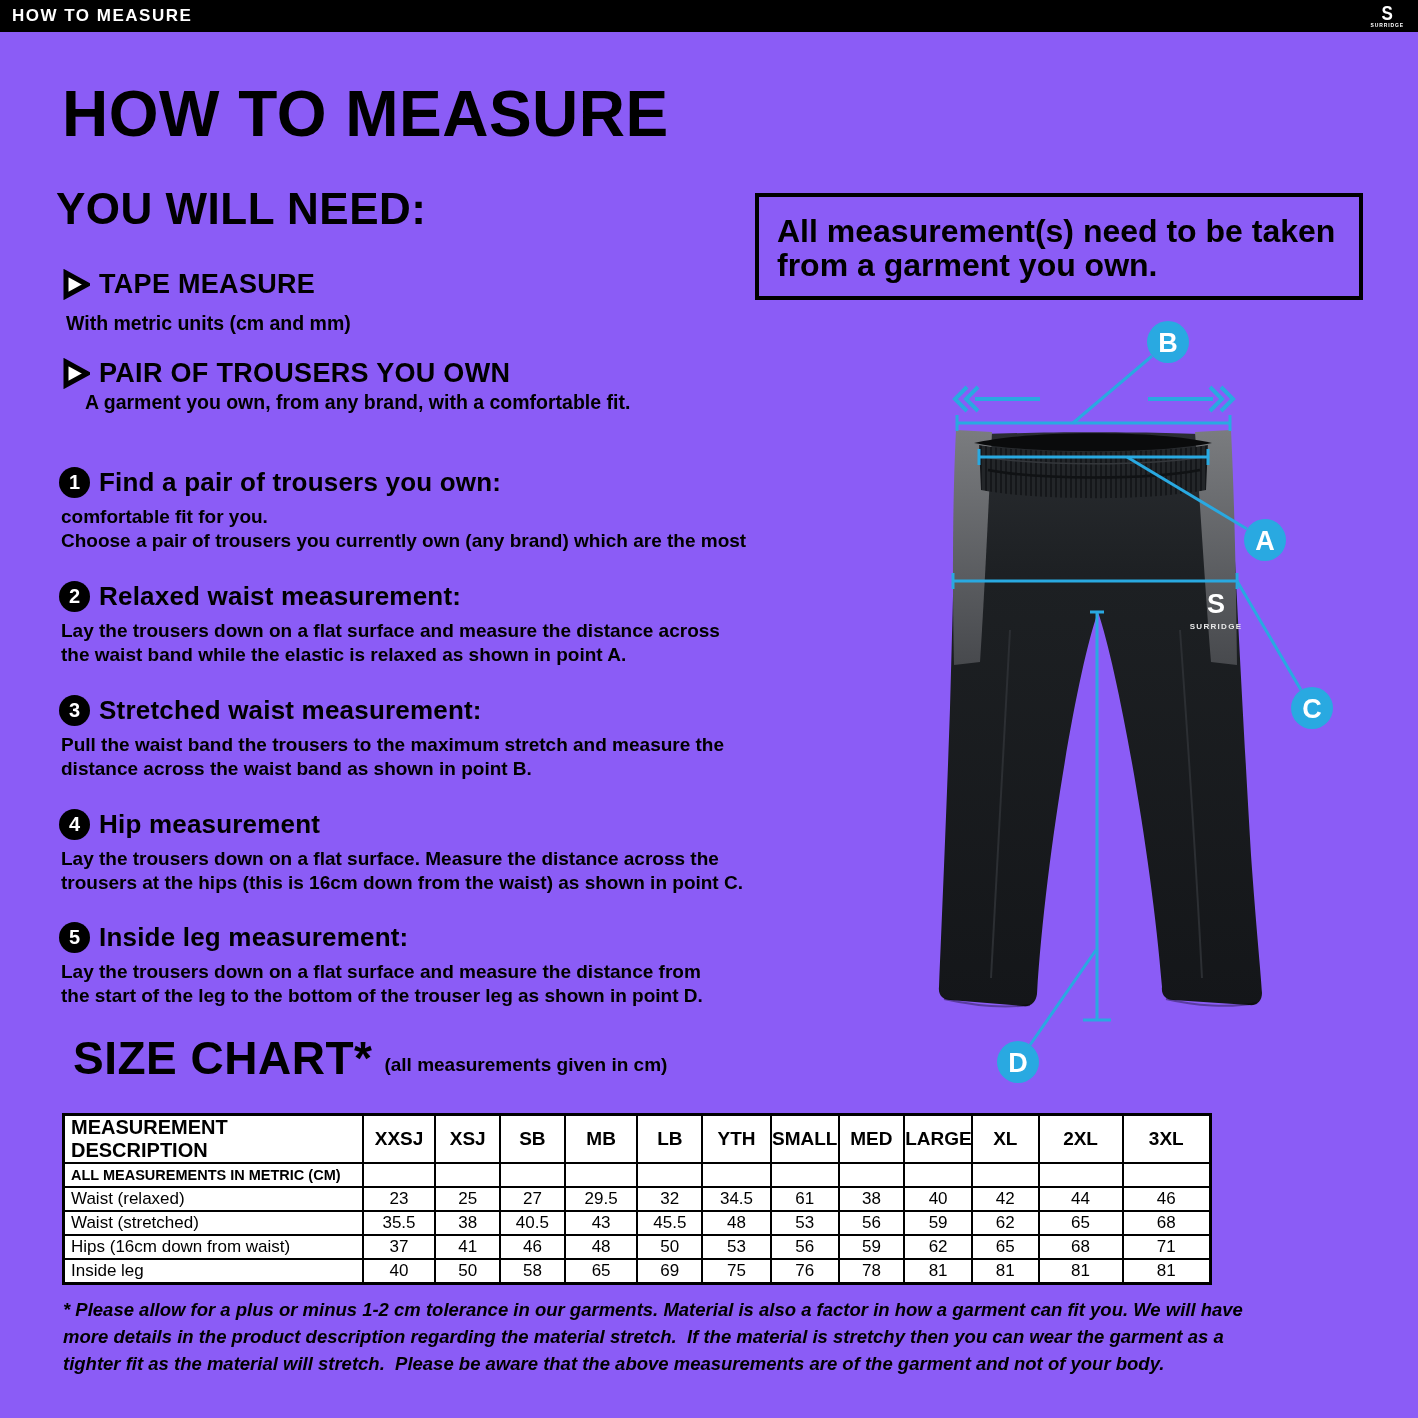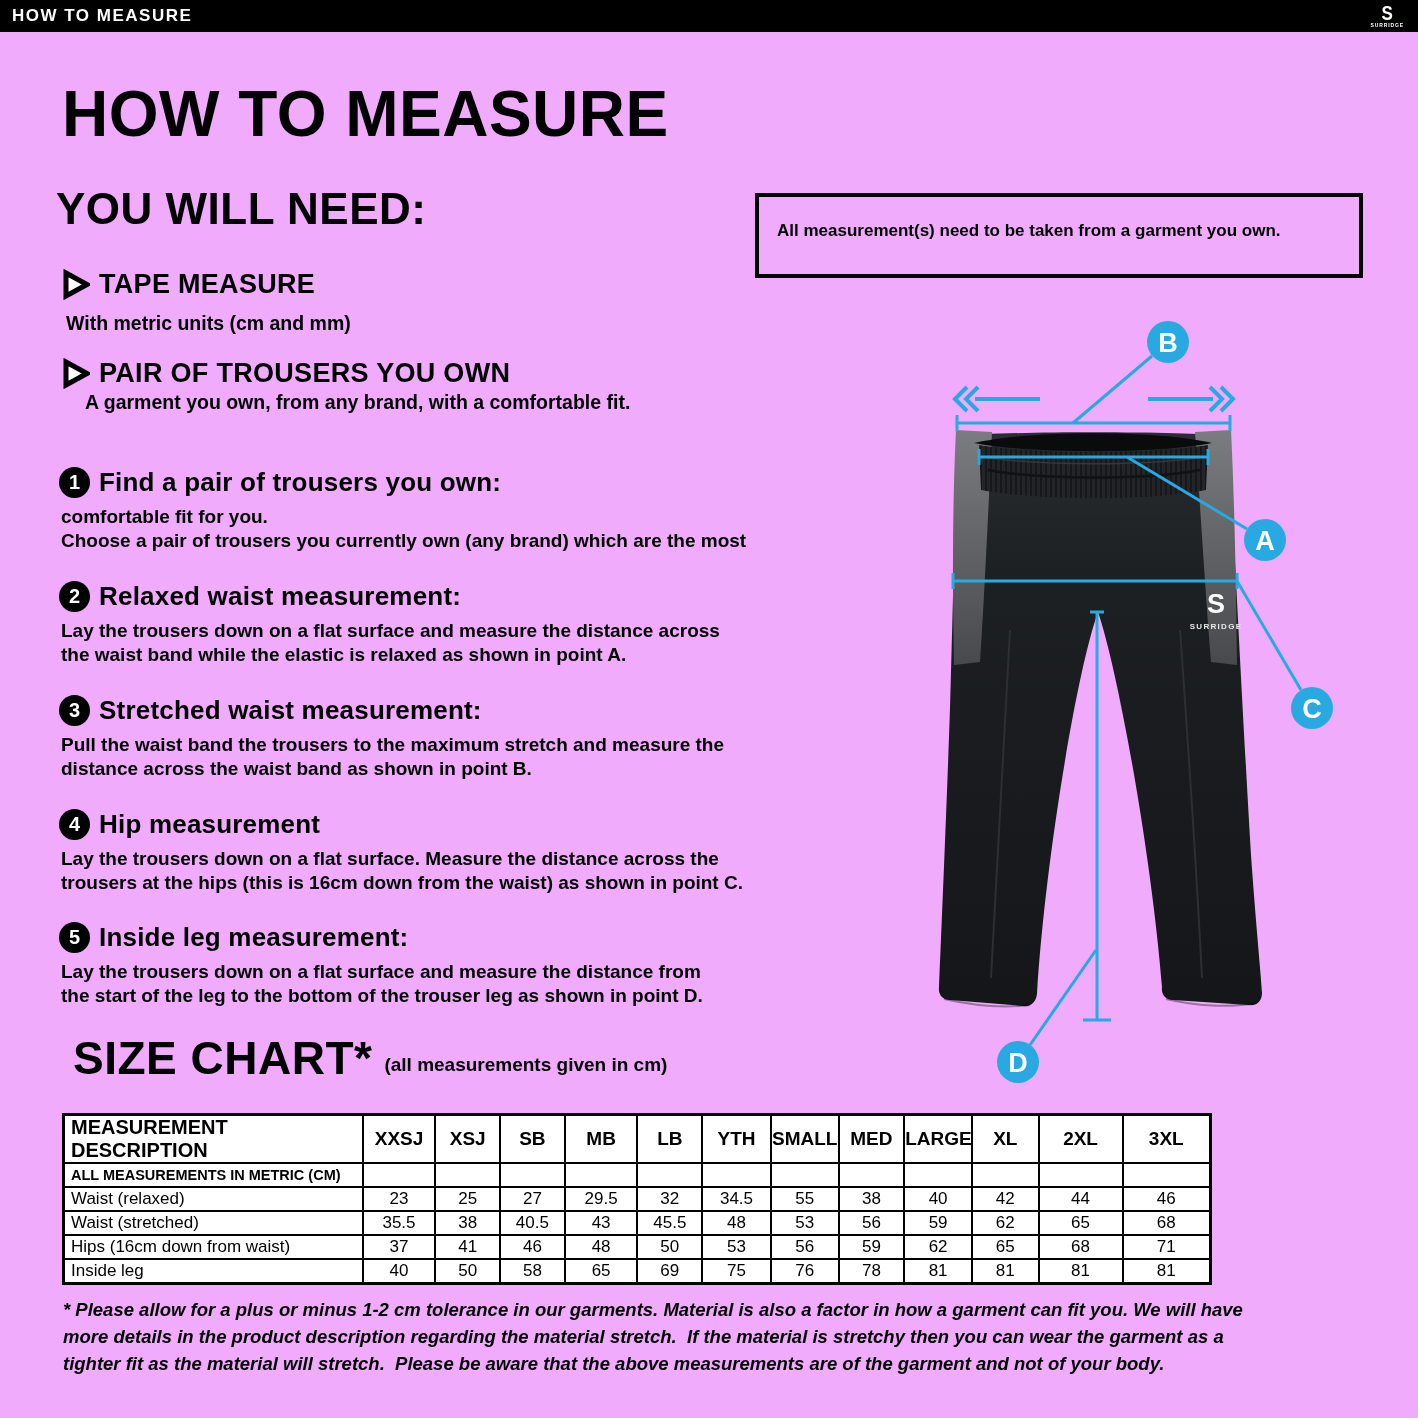--- a/index.html
+++ b/index.html
@@ -1,17 +1,17 @@
 <!DOCTYPE html>
 <html><head>
 <meta charset="utf-8">
 <style>
   html,body{margin:0;padding:0;background:#fff;}
   body{width:1418px;height:1418px;font-family:"Liberation Sans",sans-serif;color:#000;}
-  #canvas{position:relative;width:1418px;height:1418px;overflow:hidden;background:#f0abfc;text-decoration:underline;}
+  #canvas{position:relative;width:1418px;height:1418px;overflow:hidden;background:#8b5cf6;text-decoration:underline;}
   .abs{position:absolute;}
 
   
   .topbar{left:0;top:0;width:1418px;height:32px;background:#000;display:flex;align-items:center;
           justify-content:space-between;padding:0 12px;box-sizing:border-box;}
   .topbar-title{color:#fff;font-size:17px;font-weight:800;letter-spacing:1.5px;}
   .bar-logo{display:flex;flex-direction:column;align-items:center;line-height:1;margin-right:2px;}
   .bar-s{color:#fff;font-size:17px;font-weight:800;transform:scaleY(1.15);}
   .bar-brand{color:#fff;font-size:5px;font-weight:700;letter-spacing:0.9px;margin-top:1px;}
 
@@ -19,22 +19,22 @@
   .h1{left:62px;top:81px;font-size:64px;font-weight:800;letter-spacing:0.5px;line-height:66px;margin:0;}
   .h2{left:56px;top:189px;font-size:44px;font-weight:800;letter-spacing:0.5px;line-height:40px;margin:0;}
 
   
   .need-row{left:62px;display:flex;align-items:center;gap:9px;}
   .need-title{font-size:27px;font-weight:800;letter-spacing:0.3px;}
   .need-sub{left:66px;font-size:19.5px;font-weight:700;white-space:pre;}
   .tri{display:block;}
 
   
-  .notice{left:755px;top:193px;width:608px;height:85px;border:4px solid #000;box-sizing:border-box;
-          padding:17px 18px 16px 18px;font-size:17px;font-weight:800;line-height:34px;}
+  .notice{left:755px;top:193px;width:608px;height:107px;border:4px solid #000;box-sizing:border-box;
+          padding:17px 18px 16px 18px;font-size:32px;font-weight:800;line-height:34px;}
 
   
   .step{left:59px;width:780px;}
   .step-head{display:flex;align-items:flex-start;gap:9px;}
   .step-circle{width:31px;height:31px;border-radius:50%;background:#000;color:#fff;font-size:20px;font-weight:800;
                display:flex;align-items:center;justify-content:center;flex:0 0 31px;margin-top:1px;}
   .step-title{font-size:26px;font-weight:800;line-height:32px;letter-spacing:0.2px;}
   .step-body{margin-top:7px;margin-left:2px;font-size:19px;font-weight:700;line-height:23.5px;}
   .step-body div{white-space:pre;}
 
@@ -213,21 +213,21 @@
           <td></td>
         </tr>
     <tr>
           <td class="rowlabel">Waist (relaxed)</td>
           <td>23</td>
           <td>25</td>
           <td>27</td>
           <td>29.5</td>
           <td>32</td>
           <td>34.5</td>
-          <td>55</td>
+          <td>61</td>
           <td>38</td>
           <td>40</td>
           <td>42</td>
           <td>44</td>
           <td>46</td>
         </tr>
         <tr>
           <td class="rowlabel">Waist (stretched)</td>
           <td>35.5</td>
           <td>38</td>

